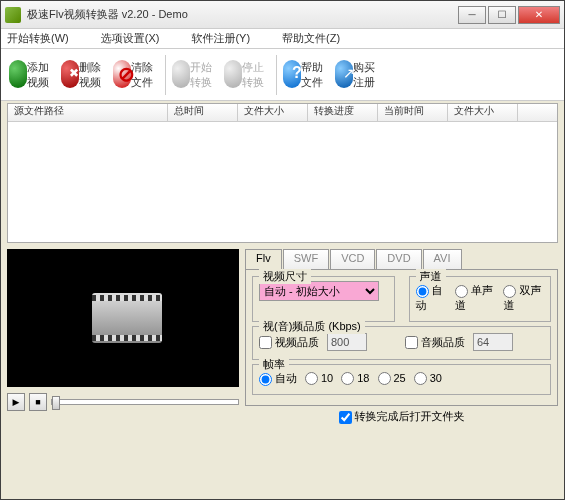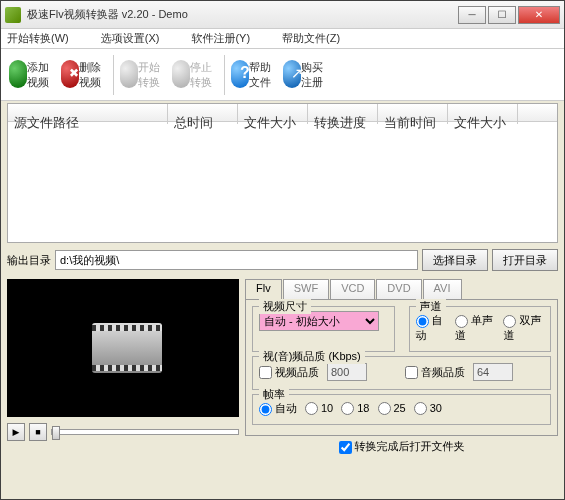--- a/index.html
+++ b/index.html
@@ -25,21 +25,21 @@
 .ic-clear::after{content:"⊘";position:absolute;color:#c00;font-size:20px;left:5px;top:2px;font-weight:bold}
 .ic-start{background:radial-gradient(circle at 30% 30%,#eee,#aaa)}
 .ic-stop{background:radial-gradient(circle at 30% 30%,#eee,#aaa)}
 .ic-help{background:radial-gradient(circle at 30% 30%,#8cf,#06c);position:relative}
 .ic-help::after{content:"?";position:absolute;color:#fff;font-size:16px;font-weight:bold;left:9px;top:4px}
 .ic-buy{background:radial-gradient(circle at 30% 30%,#8cf,#05a);position:relative}
 .ic-buy::after{content:"↗";position:absolute;color:#fff;font-size:14px;left:8px;top:5px}
 .tsep{width:1px;height:40px;background:#ccc;margin:0 2px}
 .table-area{flex:0 0 140px;background:#fff;border:1px solid #aaa;margin:2px 6px;overflow:hidden}
 .thead{display:flex;background:linear-gradient(#fff,#eee);border-bottom:1px solid #ccc;height:18px}
-.th{padding:10px 6px;border-right:1px solid #ccc;font-size:13px;color:#333}
+.th{padding:0 6px;border-right:1px solid #ccc;font-size:10px;color:#333}
 .th:nth-child(1){width:160px}.th:nth-child(2){width:70px}.th:nth-child(3){width:70px}.th:nth-child(4){width:70px}.th:nth-child(5){width:70px}.th:nth-child(6){width:70px}
 .outrow{display:flex;align-items:center;padding:4px 6px;gap:4px}
 .outrow label{white-space:nowrap}
 .outrow input[type=text]{flex:1;height:20px;border:1px solid #999;padding:0 4px;background:#fff}
 .outrow button{height:22px;padding:0 10px;border:1px solid #888;background:linear-gradient(#fafafa,#ddd)}
 .lower{display:flex;padding:4px 6px;gap:6px}
 .preview{width:232px}
 .preview-box{width:232px;height:138px;background:#000;position:relative;overflow:hidden}
 .film{position:absolute;left:85px;top:44px;width:70px;height:50px;background:linear-gradient(#ddd,#888);border-radius:3px}
 .film::before,.film::after{content:"";position:absolute;left:0;right:0;height:6px;background:repeating-linear-gradient(90deg,#333 0 4px,#ddd 4px 8px)}
@@ -88,20 +88,24 @@
 
   <div class="toolbar">
     <div class="tbtn">
         <div class="ic ic-add"></div>
         <div class="lbl">添加视频</div>
       </div>
     <div class="tbtn">
         <div class="ic ic-del"></div>
         <div class="lbl">删除视频</div>
       </div>
+    <div class="tbtn">
+        <div class="ic ic-clear"></div>
+        <div class="lbl">清除文件</div>
+      </div>
     <div class="tsep"></div>
     <div class="tbtn dis">
         <div class="ic ic-start"></div>
         <div class="lbl">开始转换</div>
       </div>
     <div class="tbtn dis">
         <div class="ic ic-stop"></div>
         <div class="lbl">停止转换</div>
       </div>
     <div class="tsep"></div>
@@ -119,26 +123,20 @@
     <div class="thead">
       <div class="th">源文件路径</div>
       <div class="th">总时间</div>
       <div class="th">文件大小</div>
       <div class="th">转换进度</div>
       <div class="th">当前时间</div>
       <div class="th">文件大小</div>
     </div>
   </div>
 
-  <div class="outrow">
-    <label>输出目录</label>
-    <input type="text" value="d:\我的视频\" style="">
-    <button>选择目录</button>
-    <button>打开目录</button>
-  </div>
 
   <div class="lower">
     <div class="preview">
       <div class="preview-box">
         <div class="film"></div>
       </div>
       <div class="pv-ctrl">
         <div class="pv-btn">▶</div>
         <div class="pv-btn">■</div>
         <div class="slider">

